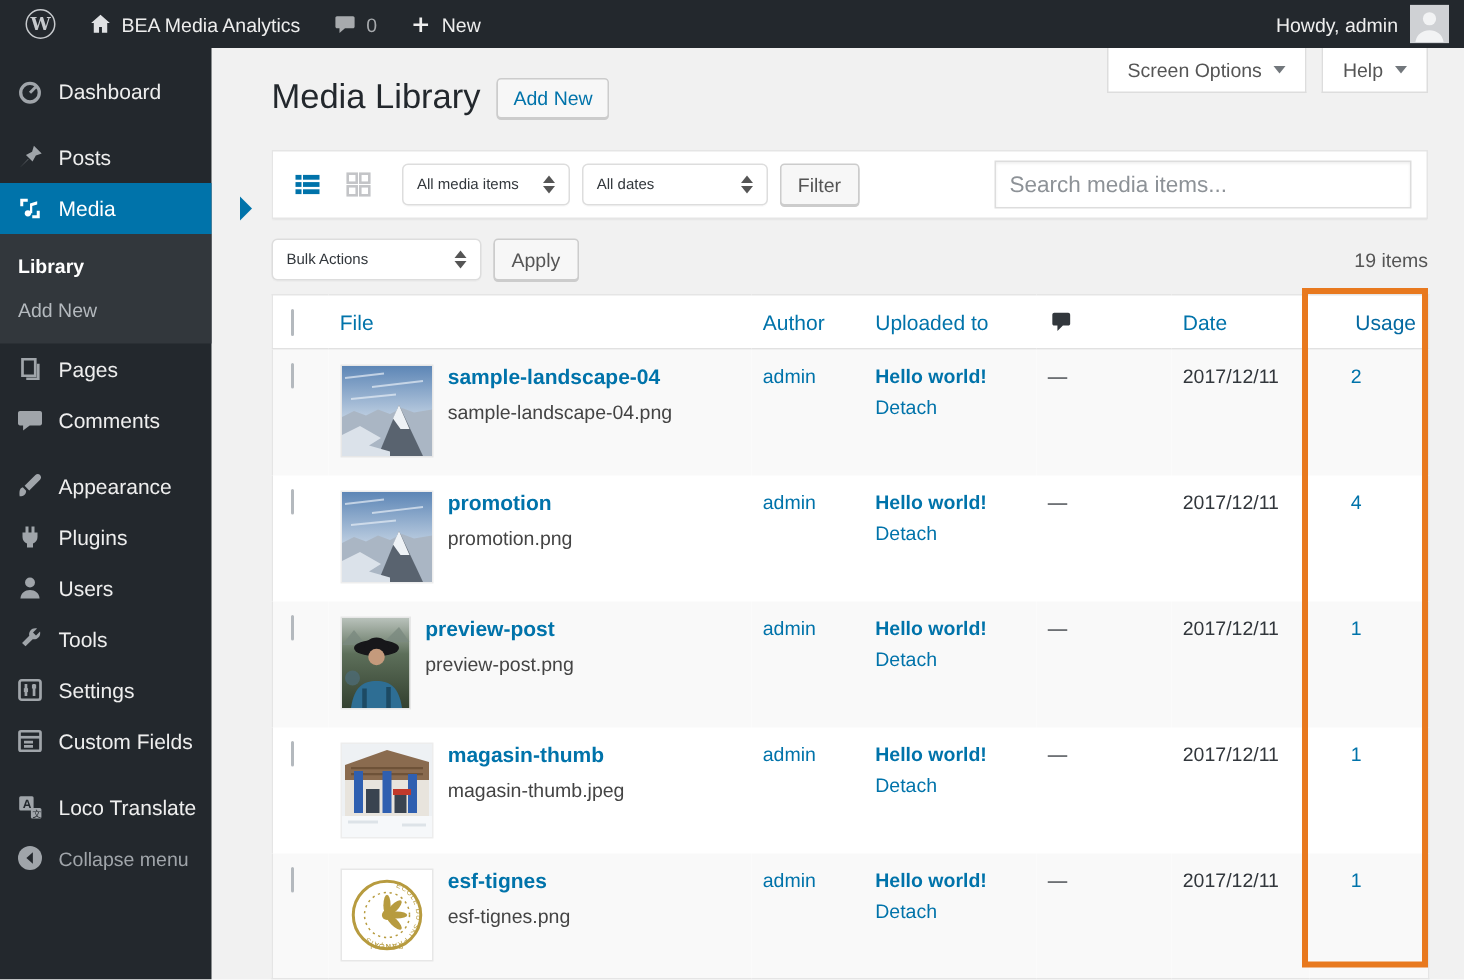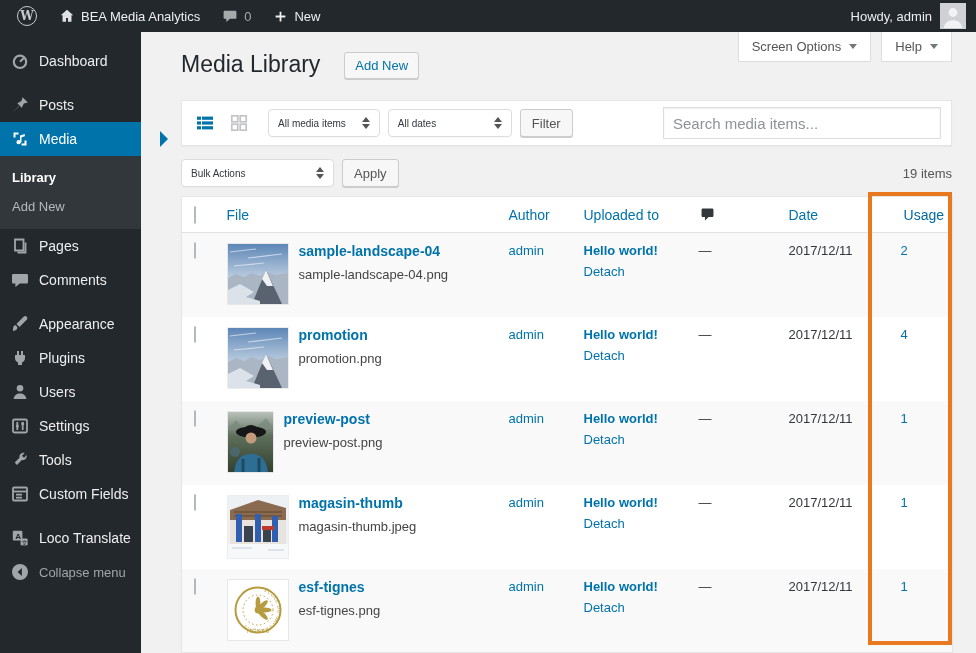--- a/index.html
+++ b/index.html
@@ -55,21 +55,21 @@
   .content { position:absolute; left:160px; top:32px; right:0; bottom:0; }
   .screen-meta { position:absolute; top:0; right:24px; display:flex; gap:10px; z-index:10; }
   .meta-tab {
     background:#fff; border:1px solid #ddd; border-top:none; height:30px;
     display:flex; align-items:center; gap:8px; padding:0 13px; color:#555;
     font-size:13px; cursor:pointer;
   }
   .tri-down { width:0; height:0; border-left:4px solid transparent; border-right:4px solid transparent; border-top:5px solid #72777c; }
 
   .wrap { padding:18px 24px 0 21px; }
-  .title-row { display:flex; align-items:center; gap:24px; height:30px; }
+  .title-row { display:flex; align-items:center; gap:11px; height:30px; }
   h1.page-title { font-size:23px; font-weight:400; color:#23282d; line-height:1.2; }
   .page-title-action {
     background:#f7f7f7; border:1px solid #ccc; border-radius:3px; color:#0073aa;
     font-size:13px; padding:5px 10px; cursor:pointer; box-shadow:0 1px 0 #ccc;
   }
 
   .wp-filter {
     margin-top:20px; height:46px; background:#fff; border:1px solid #e5e5e5;
     box-shadow:0 1px 1px rgba(0,0,0,.04); display:flex; align-items:center;
     padding:0 10px; gap:8px;
@@ -264,39 +264,39 @@
             <circle cx="10" cy="6.3" r="3.3"></circle>
             <path d="M3.6 17c.4-3.6 3-5.6 6.4-5.6s6 2 6.4 5.6z"></path>
           </g>
         </svg>
       </span>
     <span>Users</span>
   </div>
   <div class="menu-item">
     <span class="micon">
         <svg viewBox="0 0 20 20">
+          <path fill="currentColor" d="M16.8 6.1c0 2.6-2.4 4.6-5 4L7 14.9l-2.3-2.3 4.8-4.8c-.6-2.6 1.4-5 4-5 .4 0 .8 0 1.2.2L12 5.7l2 2 2.7-2.7c.1.3.1.7.1 1.1z"></path>
+        </svg>
+      </span>
+    <span>Tools</span>
+  </div>
+  <div class="menu-item">
+    <span class="micon">
+        <svg viewBox="0 0 20 20">
           <g stroke="currentColor" stroke-width="1.8" fill="none">
             <rect x="3" y="3.5" width="14" height="13" rx="1.5"></rect>
             <path d="M7.3 6v8M12.7 6v8"></path>
           </g>
           <g fill="currentColor">
             <rect x="5.9" y="8.8" width="2.8" height="2.6"></rect>
             <rect x="11.3" y="6.4" width="2.8" height="2.6"></rect>
           </g>
         </svg>
       </span>
     <span>Settings</span>
-  </div>
-  <div class="menu-item">
-    <span class="micon">
-        <svg viewBox="0 0 20 20">
-          <path fill="currentColor" d="M16.8 6.1c0 2.6-2.4 4.6-5 4L7 14.9l-2.3-2.3 4.8-4.8c-.6-2.6 1.4-5 4-5 .4 0 .8 0 1.2.2L12 5.7l2 2 2.7-2.7c.1.3.1.7.1 1.1z"></path>
-        </svg>
-      </span>
-    <span>Tools</span>
   </div>
   <div class="menu-item">
     <span class="micon">
         <svg viewBox="0 0 20 20">
           <g fill="none" stroke="currentColor" stroke-width="1.8">
             <rect x="3" y="3.5" width="14" height="13" rx="1"></rect>
             <path d="M3 7.5h14"></path>
             <path d="M6 10.7h6M6 13.6h6"></path>
           </g>
         </svg>
@@ -381,21 +381,21 @@
         <span class="updown">
             <i class="u"></i>
             <i class="d"></i>
           </span>
       </span>
       <button class="btn">Filter</button>
       <input class="search-input" type="text" placeholder="Search media items..." style="">
     </div>
 
     <div class="tablenav">
-      <span class="fake-select" style="width:153px; justify-content:space-between">
+      <span class="fake-select" style="width:140px; justify-content:space-between">
         <span>Bulk Actions</span>
         <span class="updown">
             <i class="u"></i>
             <i class="d"></i>
           </span>
       </span>
       <button class="btn">Apply</button>
       <span class="items-count">19 items</span>
     </div>
 

